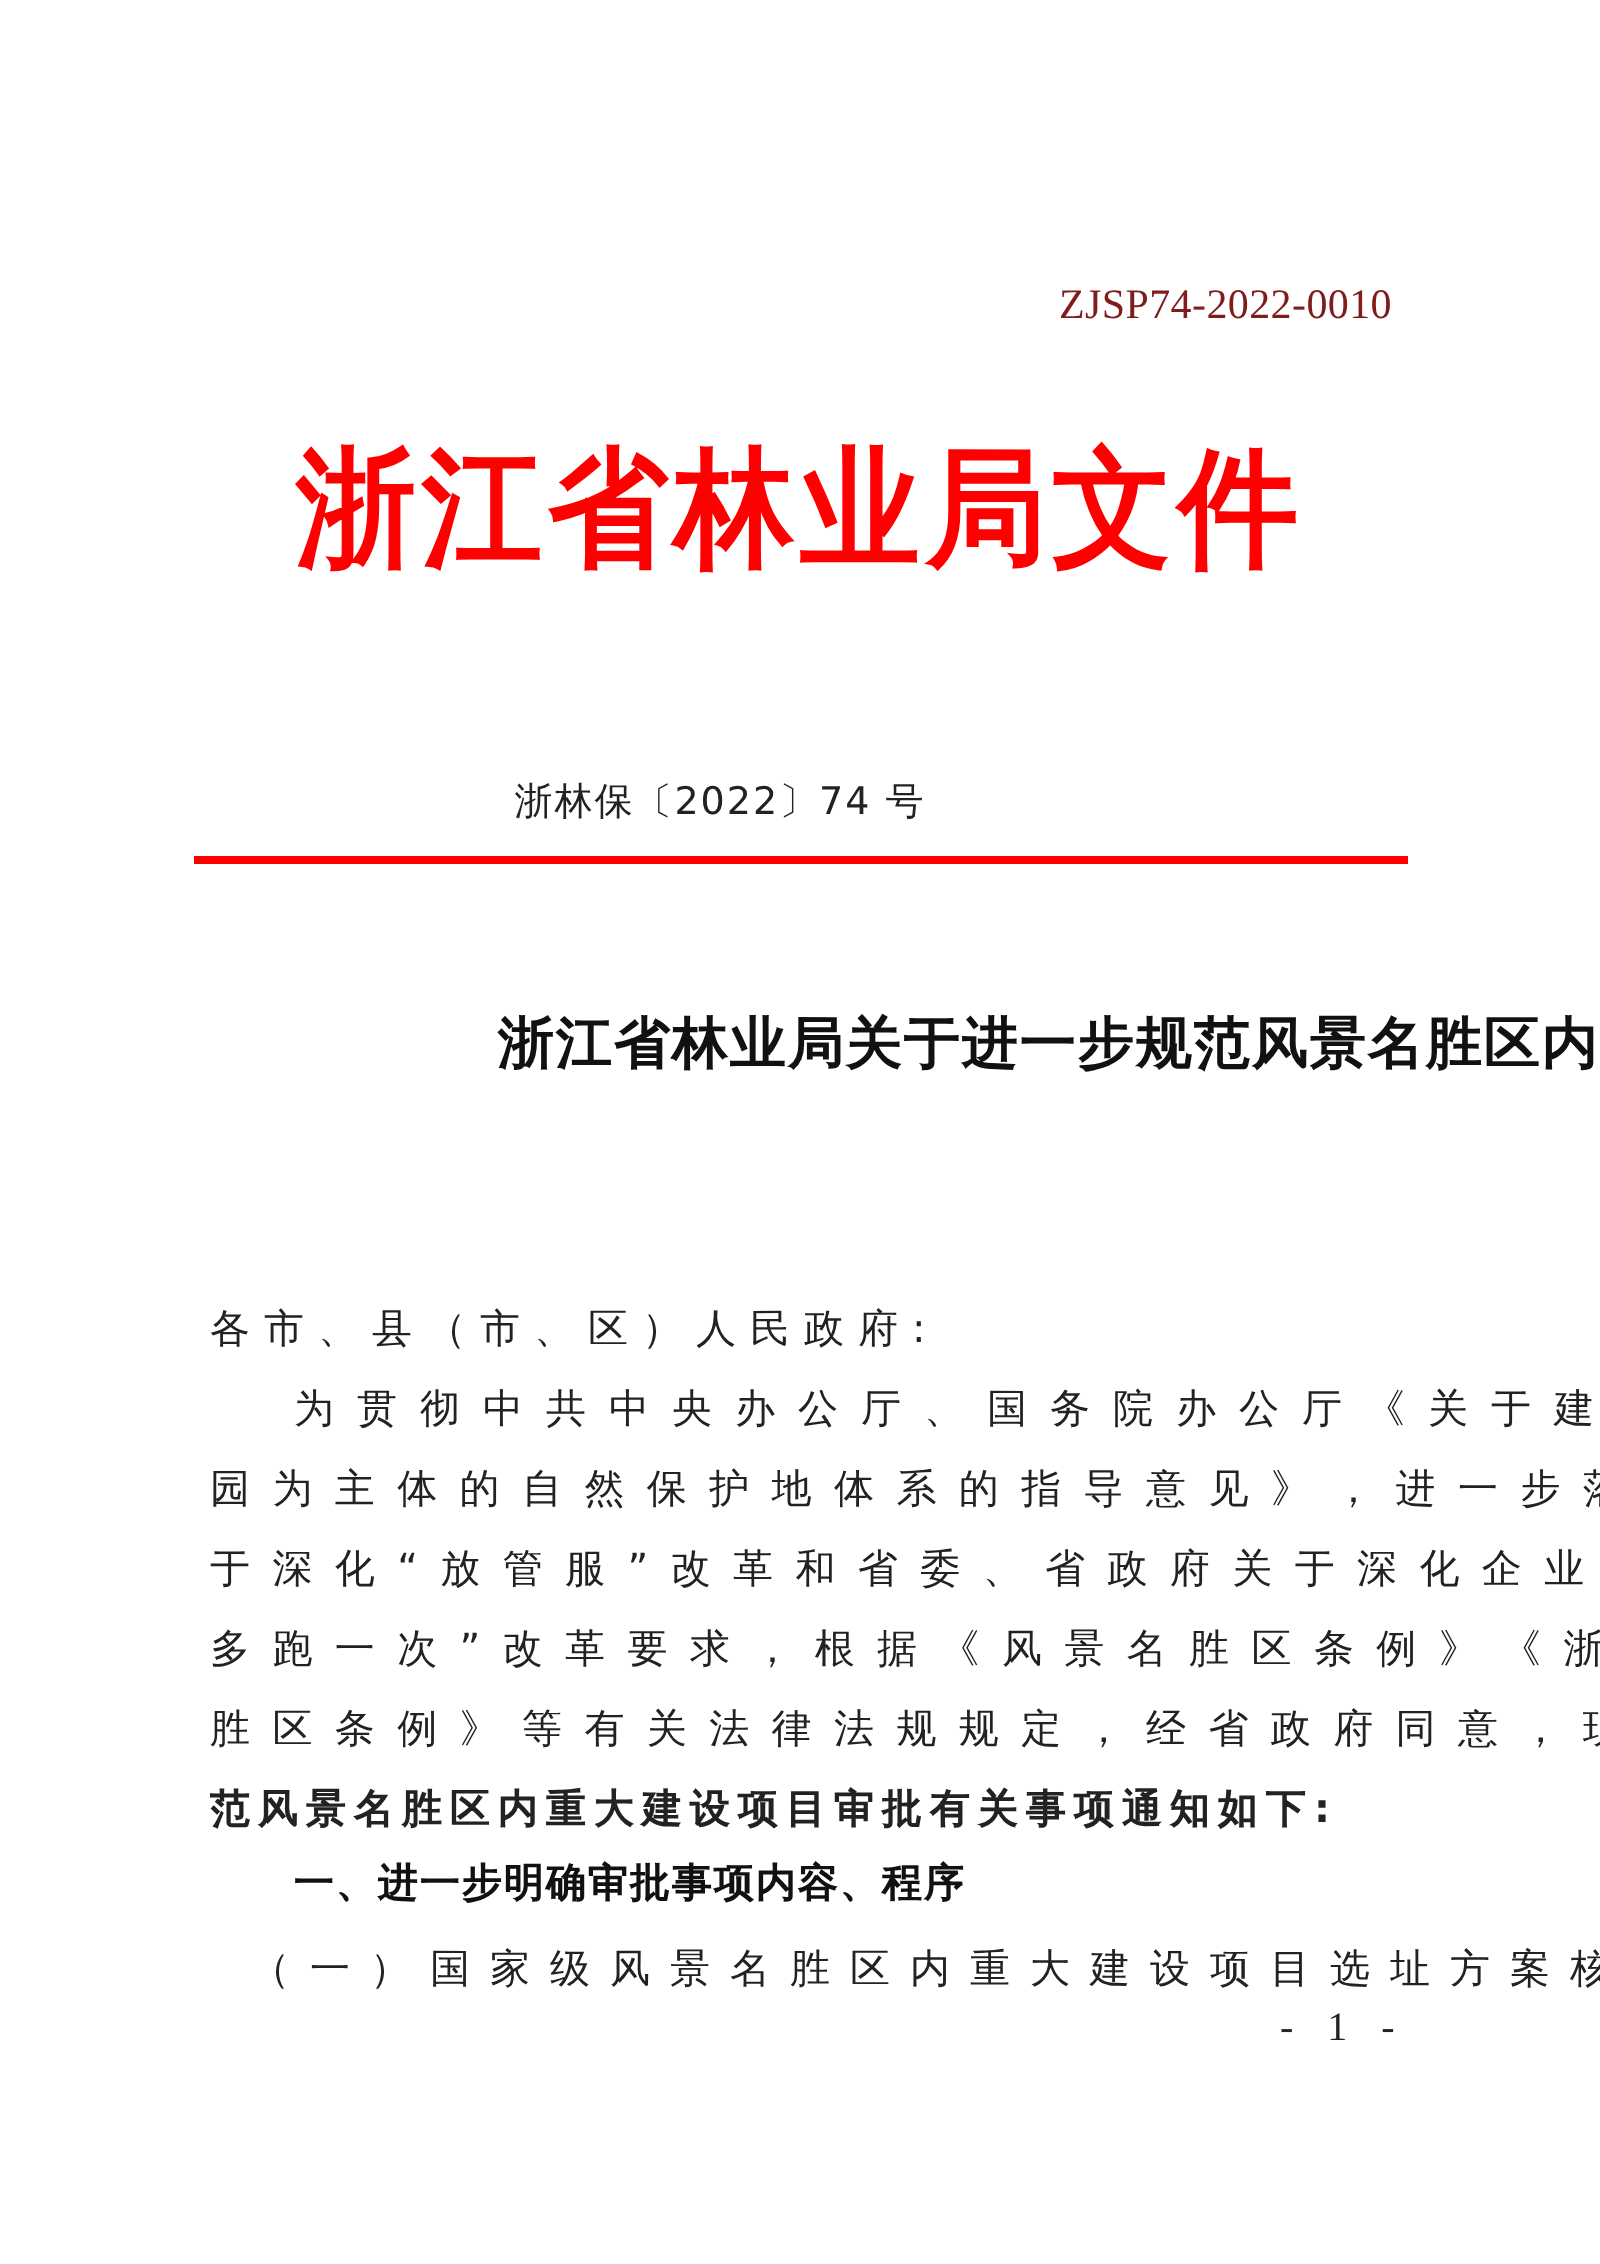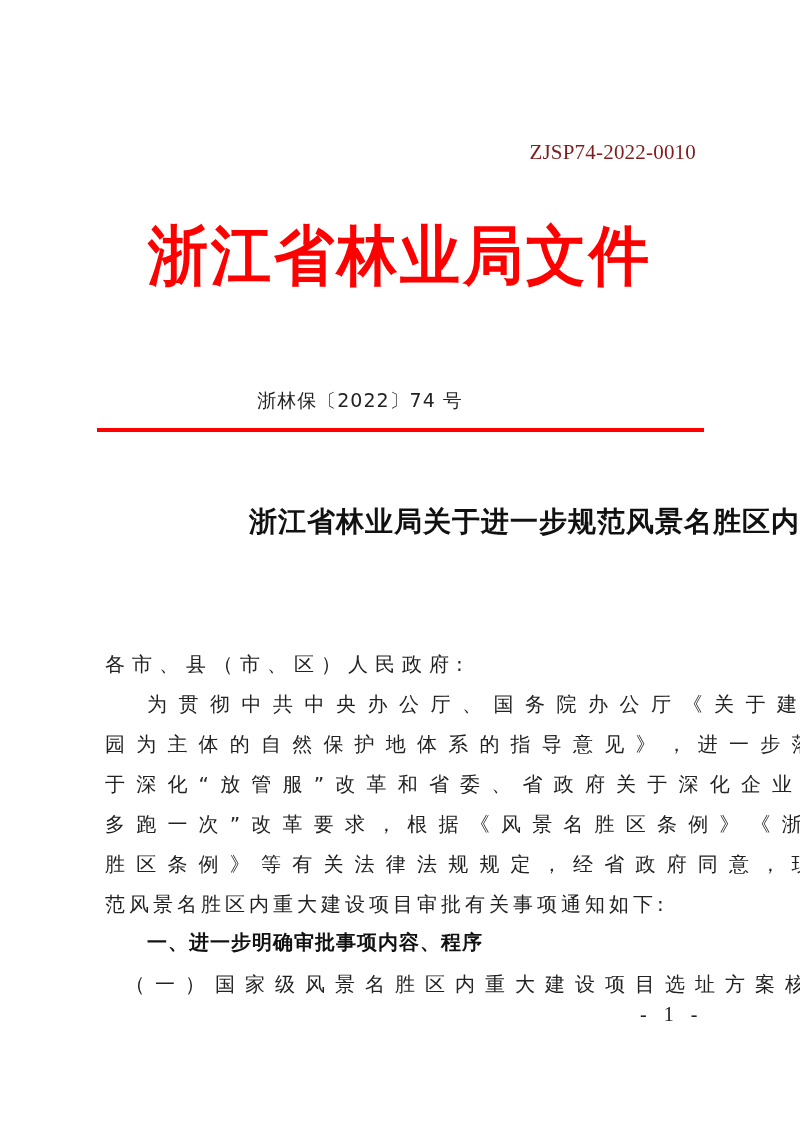--- a/index.html
+++ b/index.html
@@ -128,20 +128,20 @@
     <div>浙江省林业局关于进一步规范风景名胜区内</div>
   </div>
 
   <div class="body">
     <div class="line" style="letter-spacing:7px;">各市、县（市、区）人民政府:</div>
     <div class="line indent" style="letter-spacing:11.5px;">为贯彻中共中央办公厅、国务院办公厅《关于建立以国家公</div>
     <div class="line" style="letter-spacing:11.2px;">园为主体的自然保护地体系的指导意见》，进一步落实国务院关</div>
     <div class="line" style="letter-spacing:11.2px;">于深化“放管服”改革和省委、省政府关于深化企业投资项目“最</div>
     <div class="line" style="letter-spacing:11.2px;">多跑一次”改革要求，根据《风景名胜区条例》《浙江省风景名</div>
     <div class="line" style="letter-spacing:11.2px;">胜区条例》等有关法律法规规定，经省政府同意，现就进一步规</div>
-    <div class="line" style="letter-spacing:4px;">范风景名胜区内重大建设项目审批有关事项通知如下:</div>
+    <div class="line" style="letter-spacing:4px;font-weight:bold;">范风景名胜区内重大建设项目审批有关事项通知如下:</div>
     <div class="line indent heading">一、进一步明确审批事项内容、程序</div>
     <div class="line" style="padding-left:20px; letter-spacing:10px;">（一）国家级风景名胜区内重大建设项目选址方案核准行政</div>
   </div>
 
   <div class="page-num">- 1 -</div>
 
 </div>
 
 </body></html>

